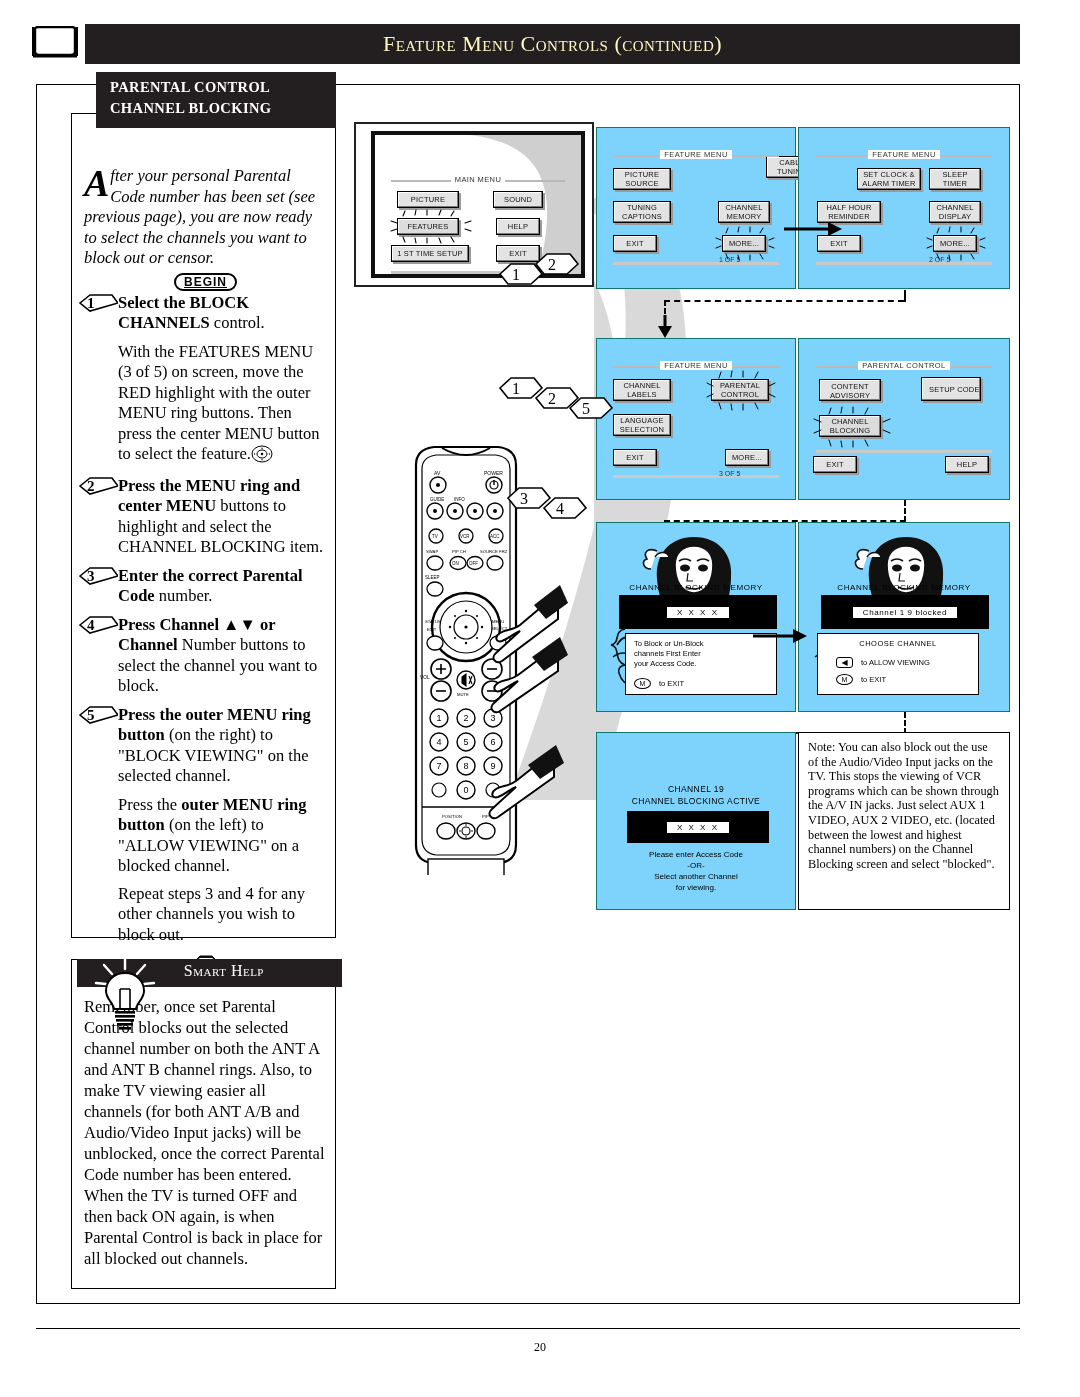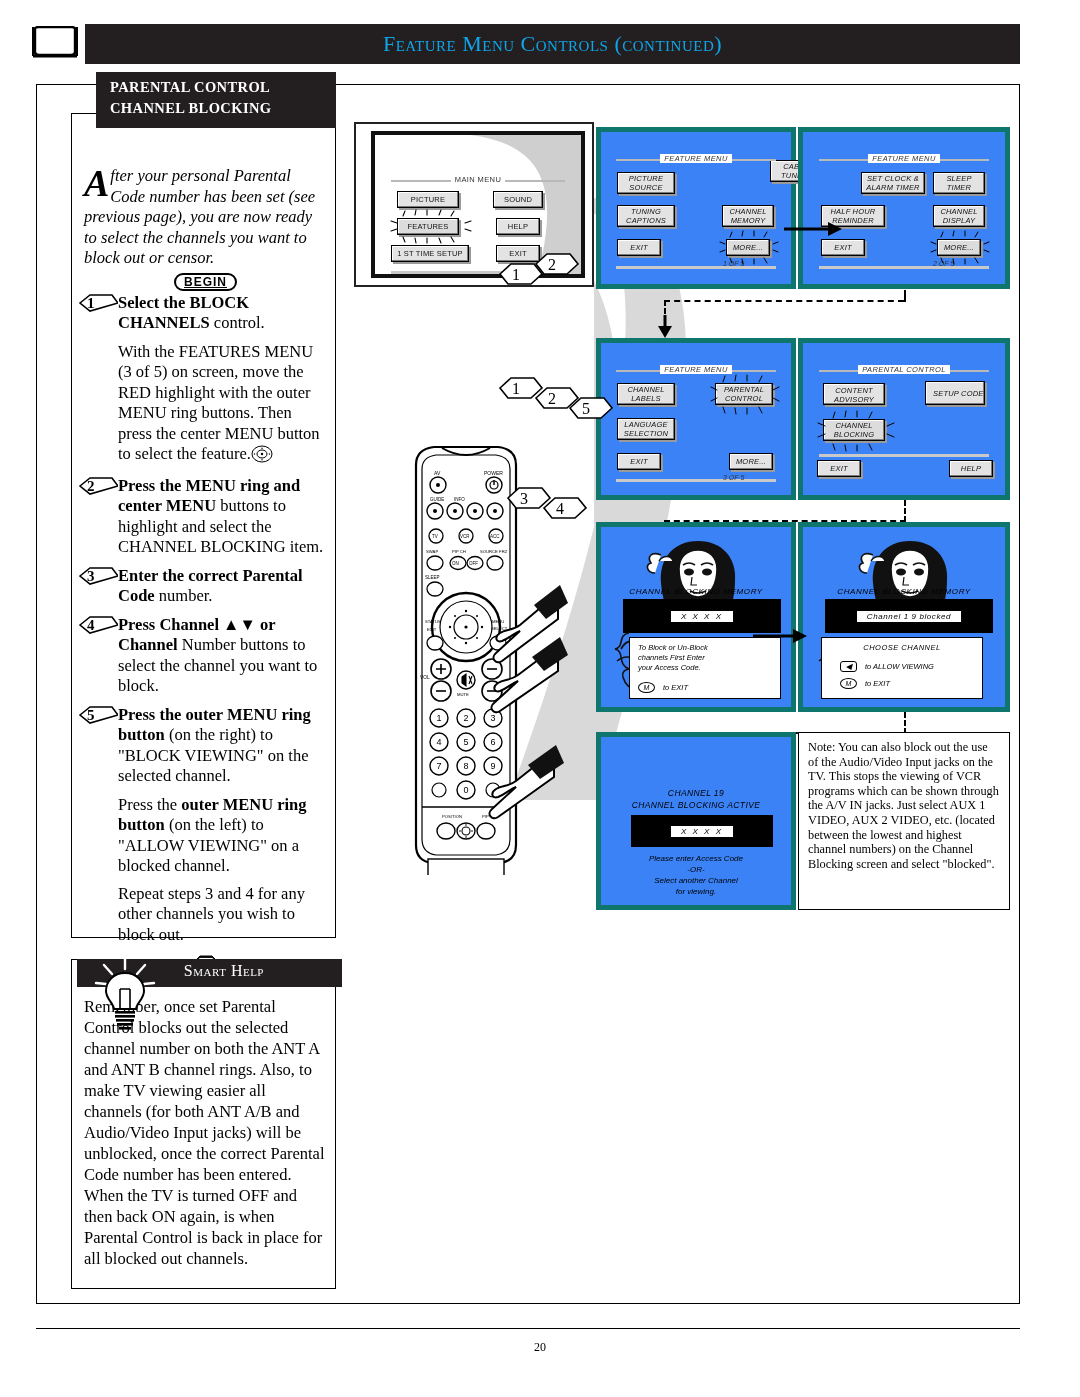--- a/index.html
+++ b/index.html
@@ -14,21 +14,21 @@
   }
 
   
   #header-band {
     position:absolute; left:85px; top:24px; width:935px; height:40px;
     background:#231f20;
   }
   #header-title {
     position:absolute; left:0; top:0; width:100%; height:100%;
     display:flex; align-items:center; justify-content:center;
-    color:#0ea5e9; font-size:22px; letter-spacing:.5px;
+    color:#fef9c3; font-size:22px; letter-spacing:.5px;
     font-variant:small-caps; font-family:"Liberation Serif", serif;
   }
   #tv-logo {
     position:absolute; left:32px; top:26px; width:46px; height:36px;
   }
 
   
   #page-frame {
     position:absolute; left:36px; top:84px; width:984px; height:1220px;
     border:1px solid #000;
@@ -111,21 +111,21 @@
     font-size:16.5px; line-height:21px;
   }
   #smart-help-body .lead { text-indent:44px; }
 
   
   #right-area {
     position:absolute; left:348px; top:110px; width:672px; height:940px;
   }
 
   .osd {
-    position:absolute; border:5px solid #0f766e; background:#3b82f6;font-style:italic;
+    position:absolute; border:1px solid #0f766e; background:#7dd3fc;
   }
   .osd-title {
     position:absolute; left:0; right:0; top:6px;
     text-align:center;
     font-family:"Liberation Sans", sans-serif;
     font-size:7.5px; letter-spacing:.4px; color:#333;
   }
   .osd-title span { background:#fff; padding:0 4px; position:relative; z-index:2;}
   .osd-title::before {
     content:""; position:absolute; left:8%; right:8%; top:50%;

